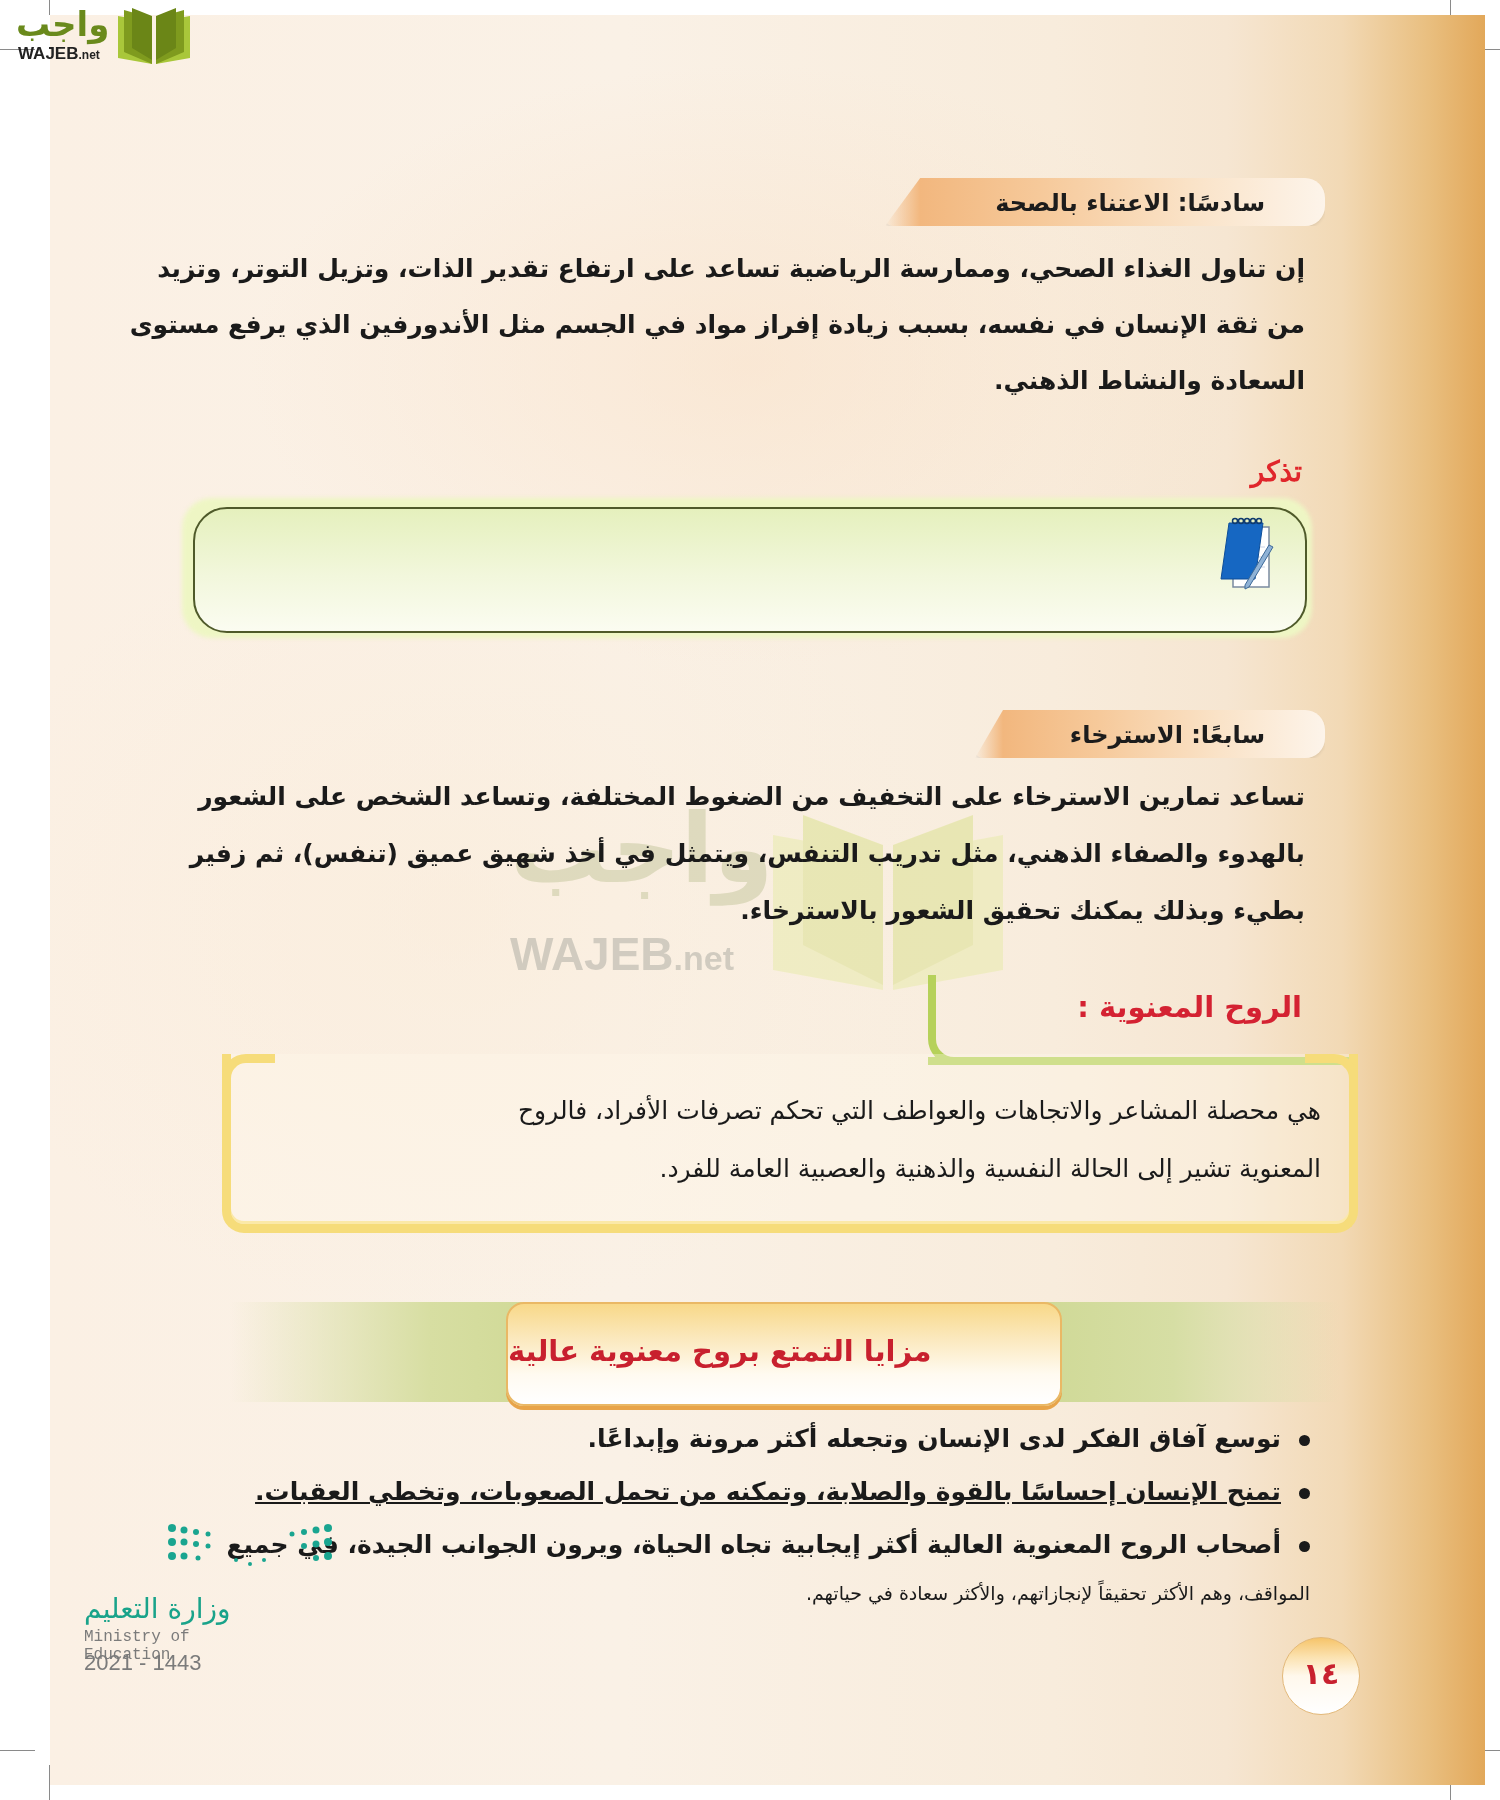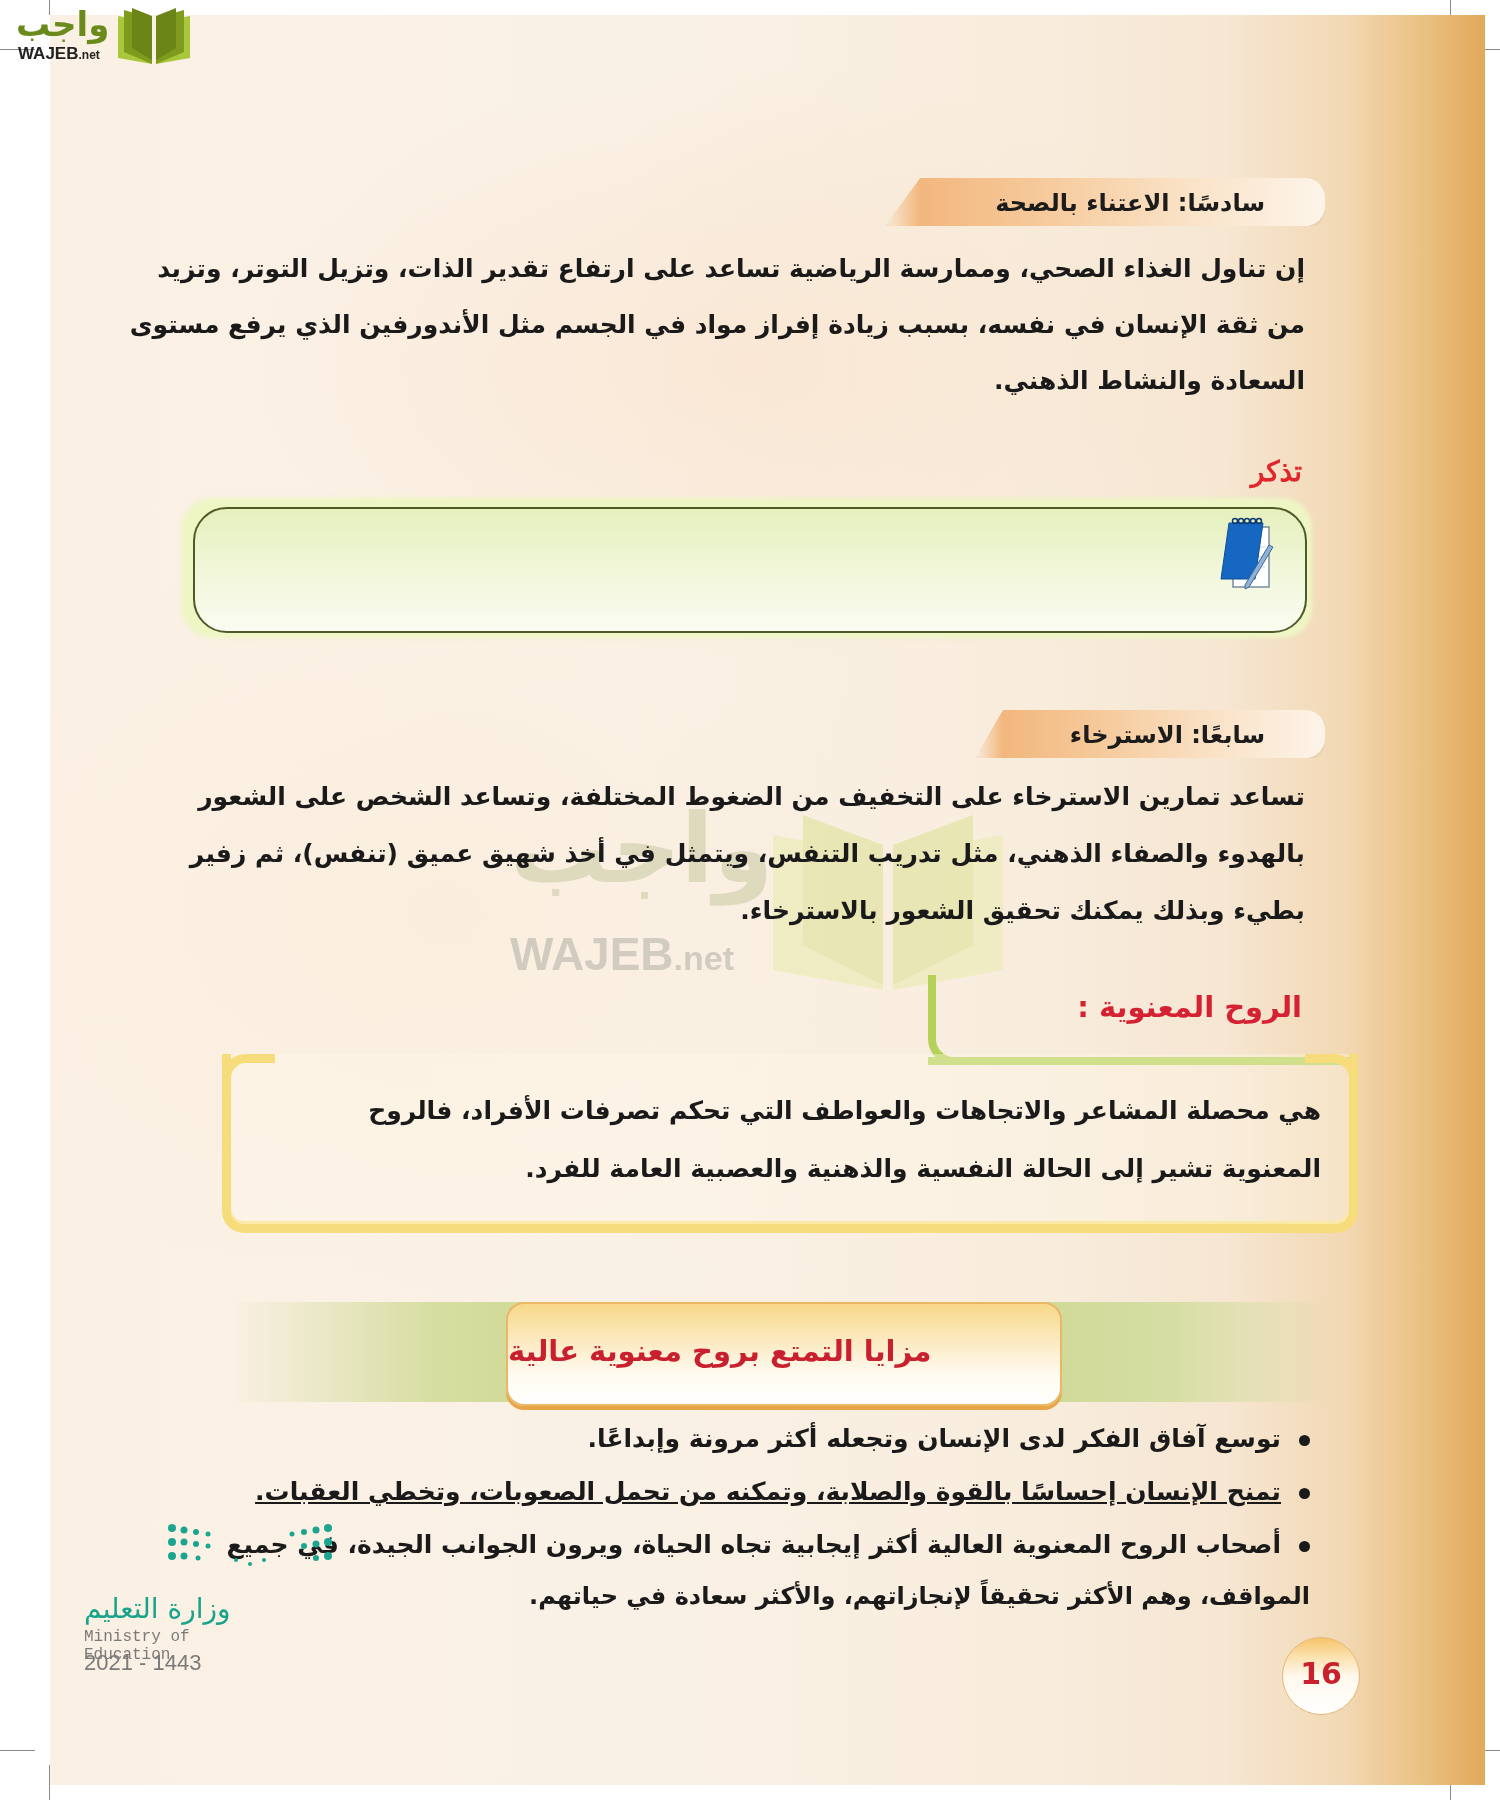--- a/index.html
+++ b/index.html
@@ -81,21 +81,21 @@
   }
   .def-box::before {
     content:""; position:absolute; left:-9px; top:0; width:44px; height:22px;
     border-top:9px solid #f6dc7a; border-left:9px solid #f6dc7a; border-top-left-radius:24px;
   }
   .def-box::after {
     content:""; position:absolute; right:-9px; top:0; width:44px; height:22px;
     border-top:9px solid #f6dc7a; border-right:9px solid #f6dc7a; border-top-right-radius:24px;
   }
   .def-line {
-    position:absolute; right:28px; font-size:25px; font-weight:bold; color:#1a1a1a; direction:rtl; white-space:nowrap;
+    position:absolute; right:28px; font-size:25px; font-weight:normal; color:#1a1a1a; direction:rtl; white-space:nowrap;
   }
 
   
   .banner-band {
     position:absolute; left:230px; top:1302px; width:1110px; height:100px;
     background: linear-gradient(90deg, rgba(214,222,160,0) 0%, #d7dea2 18%, #cbd68e 35%, #cbd68e 65%, #d6dea4 85%, rgba(230,232,190,0) 100%);
   }
   .banner-pill {
     position:absolute; left:506px; top:1302px; width:552px; height:100px;
     border:2px solid #eab865; border-radius:18px;
@@ -104,21 +104,21 @@
   }
   .banner-text {
     position:absolute; left:0; right:0; top:30px; text-align:left; font-size:29px; font-weight:bold; color:#c8202e; direction:rtl;
   }
 
   
   .bullet {
     position:absolute; right:190px; font-size:25px; font-weight:bold; color:#1a1a1a; direction:rtl; white-space:nowrap;
   }
   .bullet .dot { display:inline-block; width:11px; height:11px; border-radius:50%; background:#1a1a1a; margin-left:18px; vertical-align:middle; }
-  .bullet-cont { position:absolute; right:190px; font-size:24px; font-weight:bold; color:#1a1a1a; direction:rtl; white-space:nowrap;text-align:center; }
+  .bullet-cont { position:absolute; right:190px; font-size:19px; font-weight:normal; color:#1a1a1a; direction:rtl; white-space:nowrap;text-align:center; }
 
   
   .moe { position:absolute; left:84px; top:1522px; width:200px; height:160px; }
   .moe .ar { position:absolute; left:0; top:70px; font-size:28px; color:#19a38a; direction:rtl; width:170px; text-align:left; }
   .moe .en { position:absolute; left:0; top:106px; font-size:16px; color:#7b7b7b; font-family:Liberation Mono, monospace; }
   .moe .yr { position:absolute; left:0; top:128px; font-size:22px; color:#7b7b7b; font-family:"Liberation Sans", sans-serif; }
 
   
   .page-num {
     position:absolute; left:1282px; top:1637px; width:76px; height:76px; border-radius:50%;
@@ -250,14 +250,14 @@
         <circle cx="96" cy="38" r="2"></circle>
         <circle cx="68" cy="38" r="2"></circle>
     </g>
   </svg>
   <div class="ar">وزارة التعليم</div>
   <div class="en">Ministry of Education</div>
   <div class="yr">2021 - 1443</div>
 </div>
 
 <div class="page-num">
-  <span>16</span>
+  <span>١٤</span>
 </div>
 
 </body></html>

